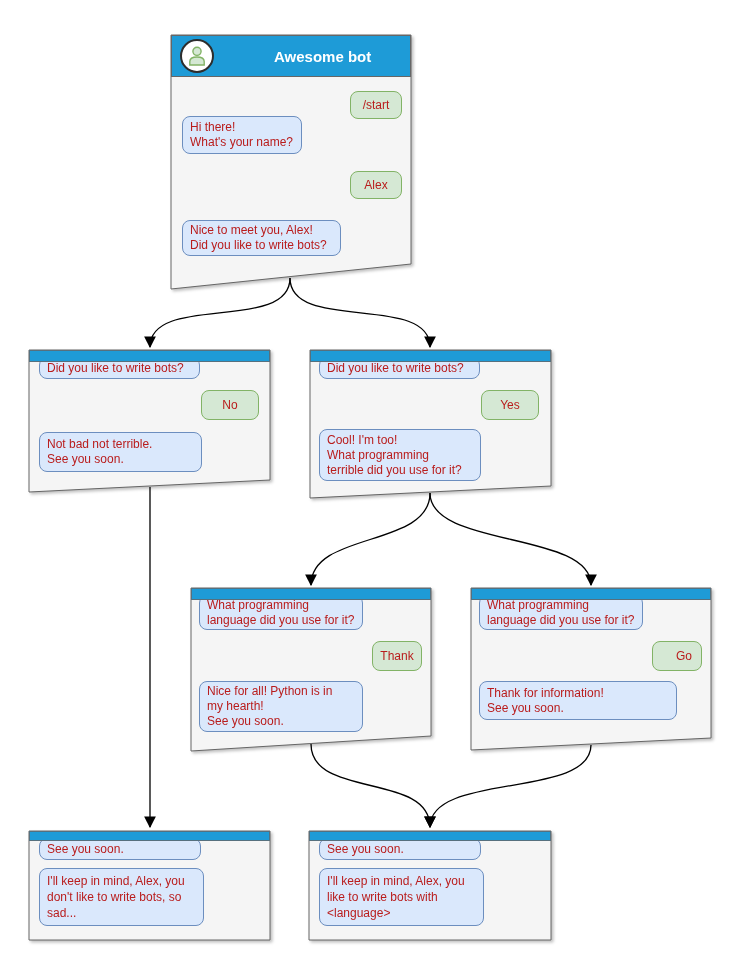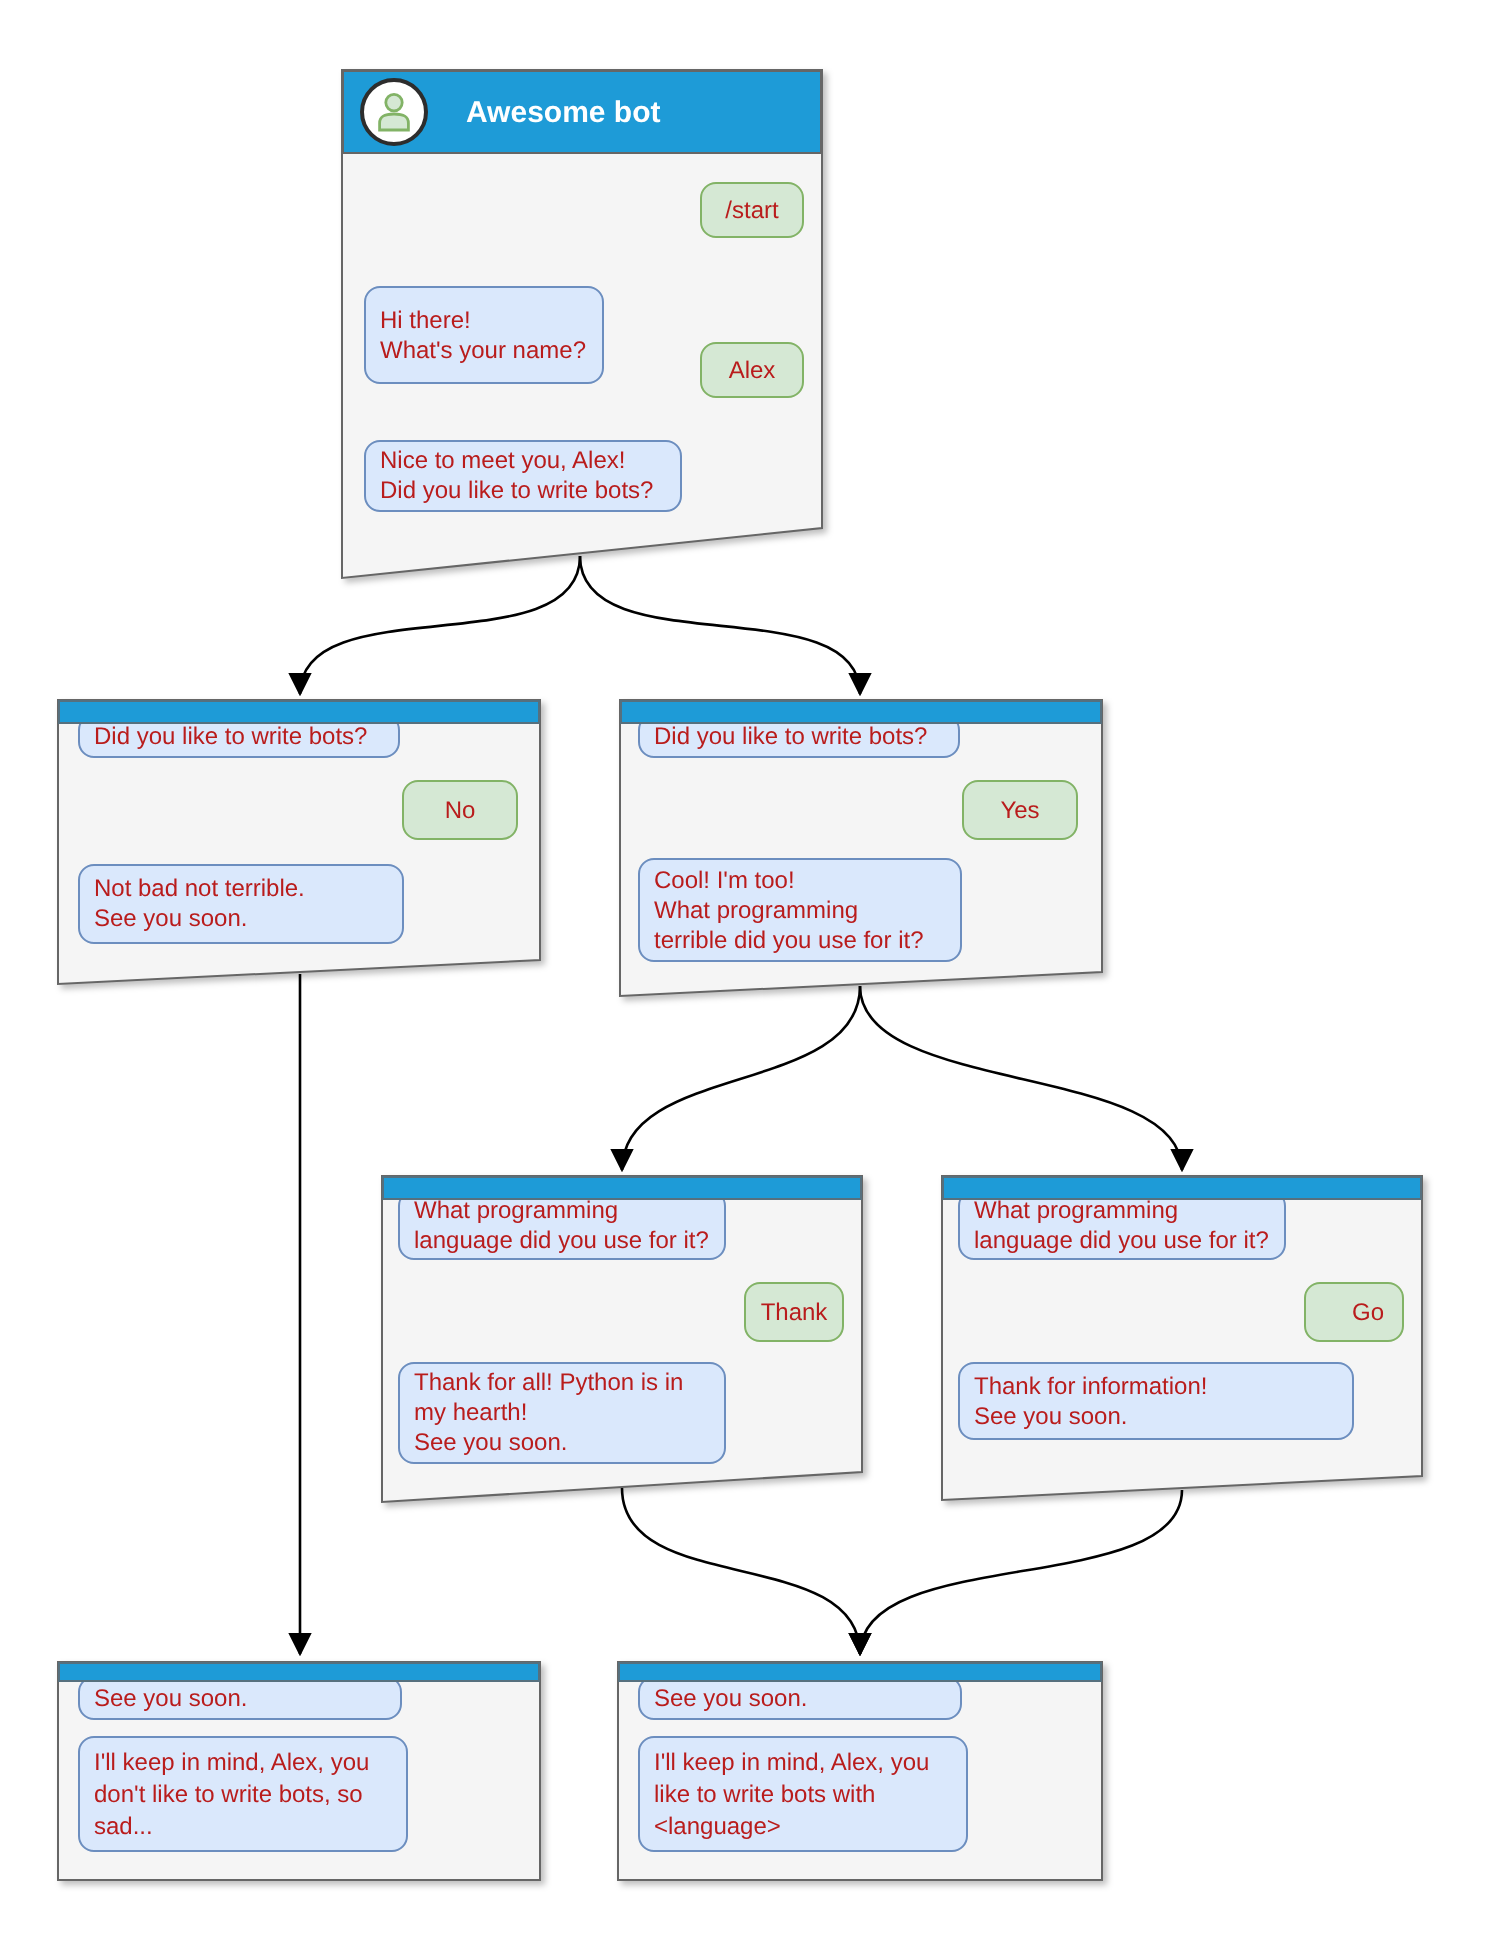--- a/index.html
+++ b/index.html
@@ -16,21 +16,21 @@
     box-sizing:border-box;z-index:3;
   }
   .main-header{display:flex;align-items:center;border-color:#666666;}
   .avatar{
     position:absolute;width:34px;height:34px;border-radius:50%;
     background:#ffffff;border:2px solid #2d2d2d;box-sizing:border-box;
     display:flex;align-items:center;justify-content:center;z-index:4;
   }
   .main-title{
     position:absolute;color:#ffffff;font-size:15px;font-weight:bold;
-    z-index:4;white-space:pre;
+    z-index:4;white-space:pre;margin-left:41px;
   }
   .bubble{
     position:absolute;box-sizing:border-box;border-radius:8px;
     font-size:12px;line-height:15px;color:#b91c1c;
     display:flex;align-items:center;white-space:pre;
     padding:2px 7px;z-index:2;
   }
   .bot{background:#dae8fc;border:1px solid #6c8ebf;}
   .user{background:#d5e8d4;border:1px solid #82b366;justify-content:center;}
   .tall{line-height:16px;}
@@ -73,21 +73,21 @@
     <span style="display:flex;">
       <svg width="24" height="24" viewBox="0 0 24 24">
         <circle cx="12" cy="7.3" r="4.1" fill="#d5e8d4" stroke="#82b366" stroke-width="1.4"></circle>
         <path d="M4.8,21 L4.8,17.6 C4.8,13.9 7.6,13 12,13 C16.4,13 19.2,13.9 19.2,17.6 L19.2,21 Z" fill="#d5e8d4" stroke="#82b366" stroke-width="1.4"></path>
       </svg>
     </span>
   </div>
   <div class="main-title" style="left:233px;top:48px;">Awesome bot</div>
 
   <div class="bubble user" style="left:350px;top:91px;width:52px;height:28px;">/start</div>
-  <div class="bubble bot" style="left:182px;top:143px;width:120px;height:49px;">Hi there!
+  <div class="bubble bot" style="left:182px;top:116px;width:120px;height:38px;">Hi there!
 What's your name?</div>
   <div class="bubble user" style="left:350px;top:171px;width:52px;height:28px;">Alex</div>
   <div class="bubble bot" style="left:182px;top:220px;width:159px;height:36px;">Nice to meet you, Alex!
 Did you like to write bots?</div>
 
   <div class="win-header" style="left:29px;top:350px;width:241px;height:12px;"></div>
   <div class="bubble bot" style="left:39px;top:357px;width:161px;height:22px;">Did you like to write bots?</div>
   <div class="bubble user" style="left:201px;top:390px;width:58px;height:30px;">No</div>
   <div class="bubble bot" style="left:39px;top:432px;width:163px;height:40px;">Not bad not terrible.
 See you soon.</div>
@@ -96,21 +96,21 @@
   <div class="bubble bot" style="left:319px;top:357px;width:161px;height:22px;">Did you like to write bots?</div>
   <div class="bubble user" style="left:481px;top:390px;width:58px;height:30px;">Yes</div>
   <div class="bubble bot" style="left:319px;top:429px;width:162px;height:52px;">Cool! I'm too!
 What programming
 terrible did you use for it?</div>
 
   <div class="win-header" style="left:191px;top:588px;width:240px;height:12px;"></div>
   <div class="bubble bot" style="left:199px;top:595px;width:164px;height:35px;">What programming
 language did you use for it?</div>
   <div class="bubble user" style="left:372px;top:641px;width:50px;height:30px;">Thank</div>
-  <div class="bubble bot" style="left:199px;top:681px;width:164px;height:51px;">Thank for all! Python is in
+  <div class="bubble bot" style="left:199px;top:681px;width:164px;height:51px;">Nice for all! Python is in
 my hearth!
 See you soon.</div>
 
   <div class="win-header" style="left:471px;top:588px;width:240px;height:12px;"></div>
   <div class="bubble bot" style="left:479px;top:595px;width:164px;height:35px;">What programming
 language did you use for it?</div>
   <div class="bubble user" style="left:652px;top:641px;width:50px;height:30px;padding-left:21px;">Go</div>
   <div class="bubble bot" style="left:479px;top:681px;width:198px;height:39px;">Thank for information!
 See you soon.</div>
 

